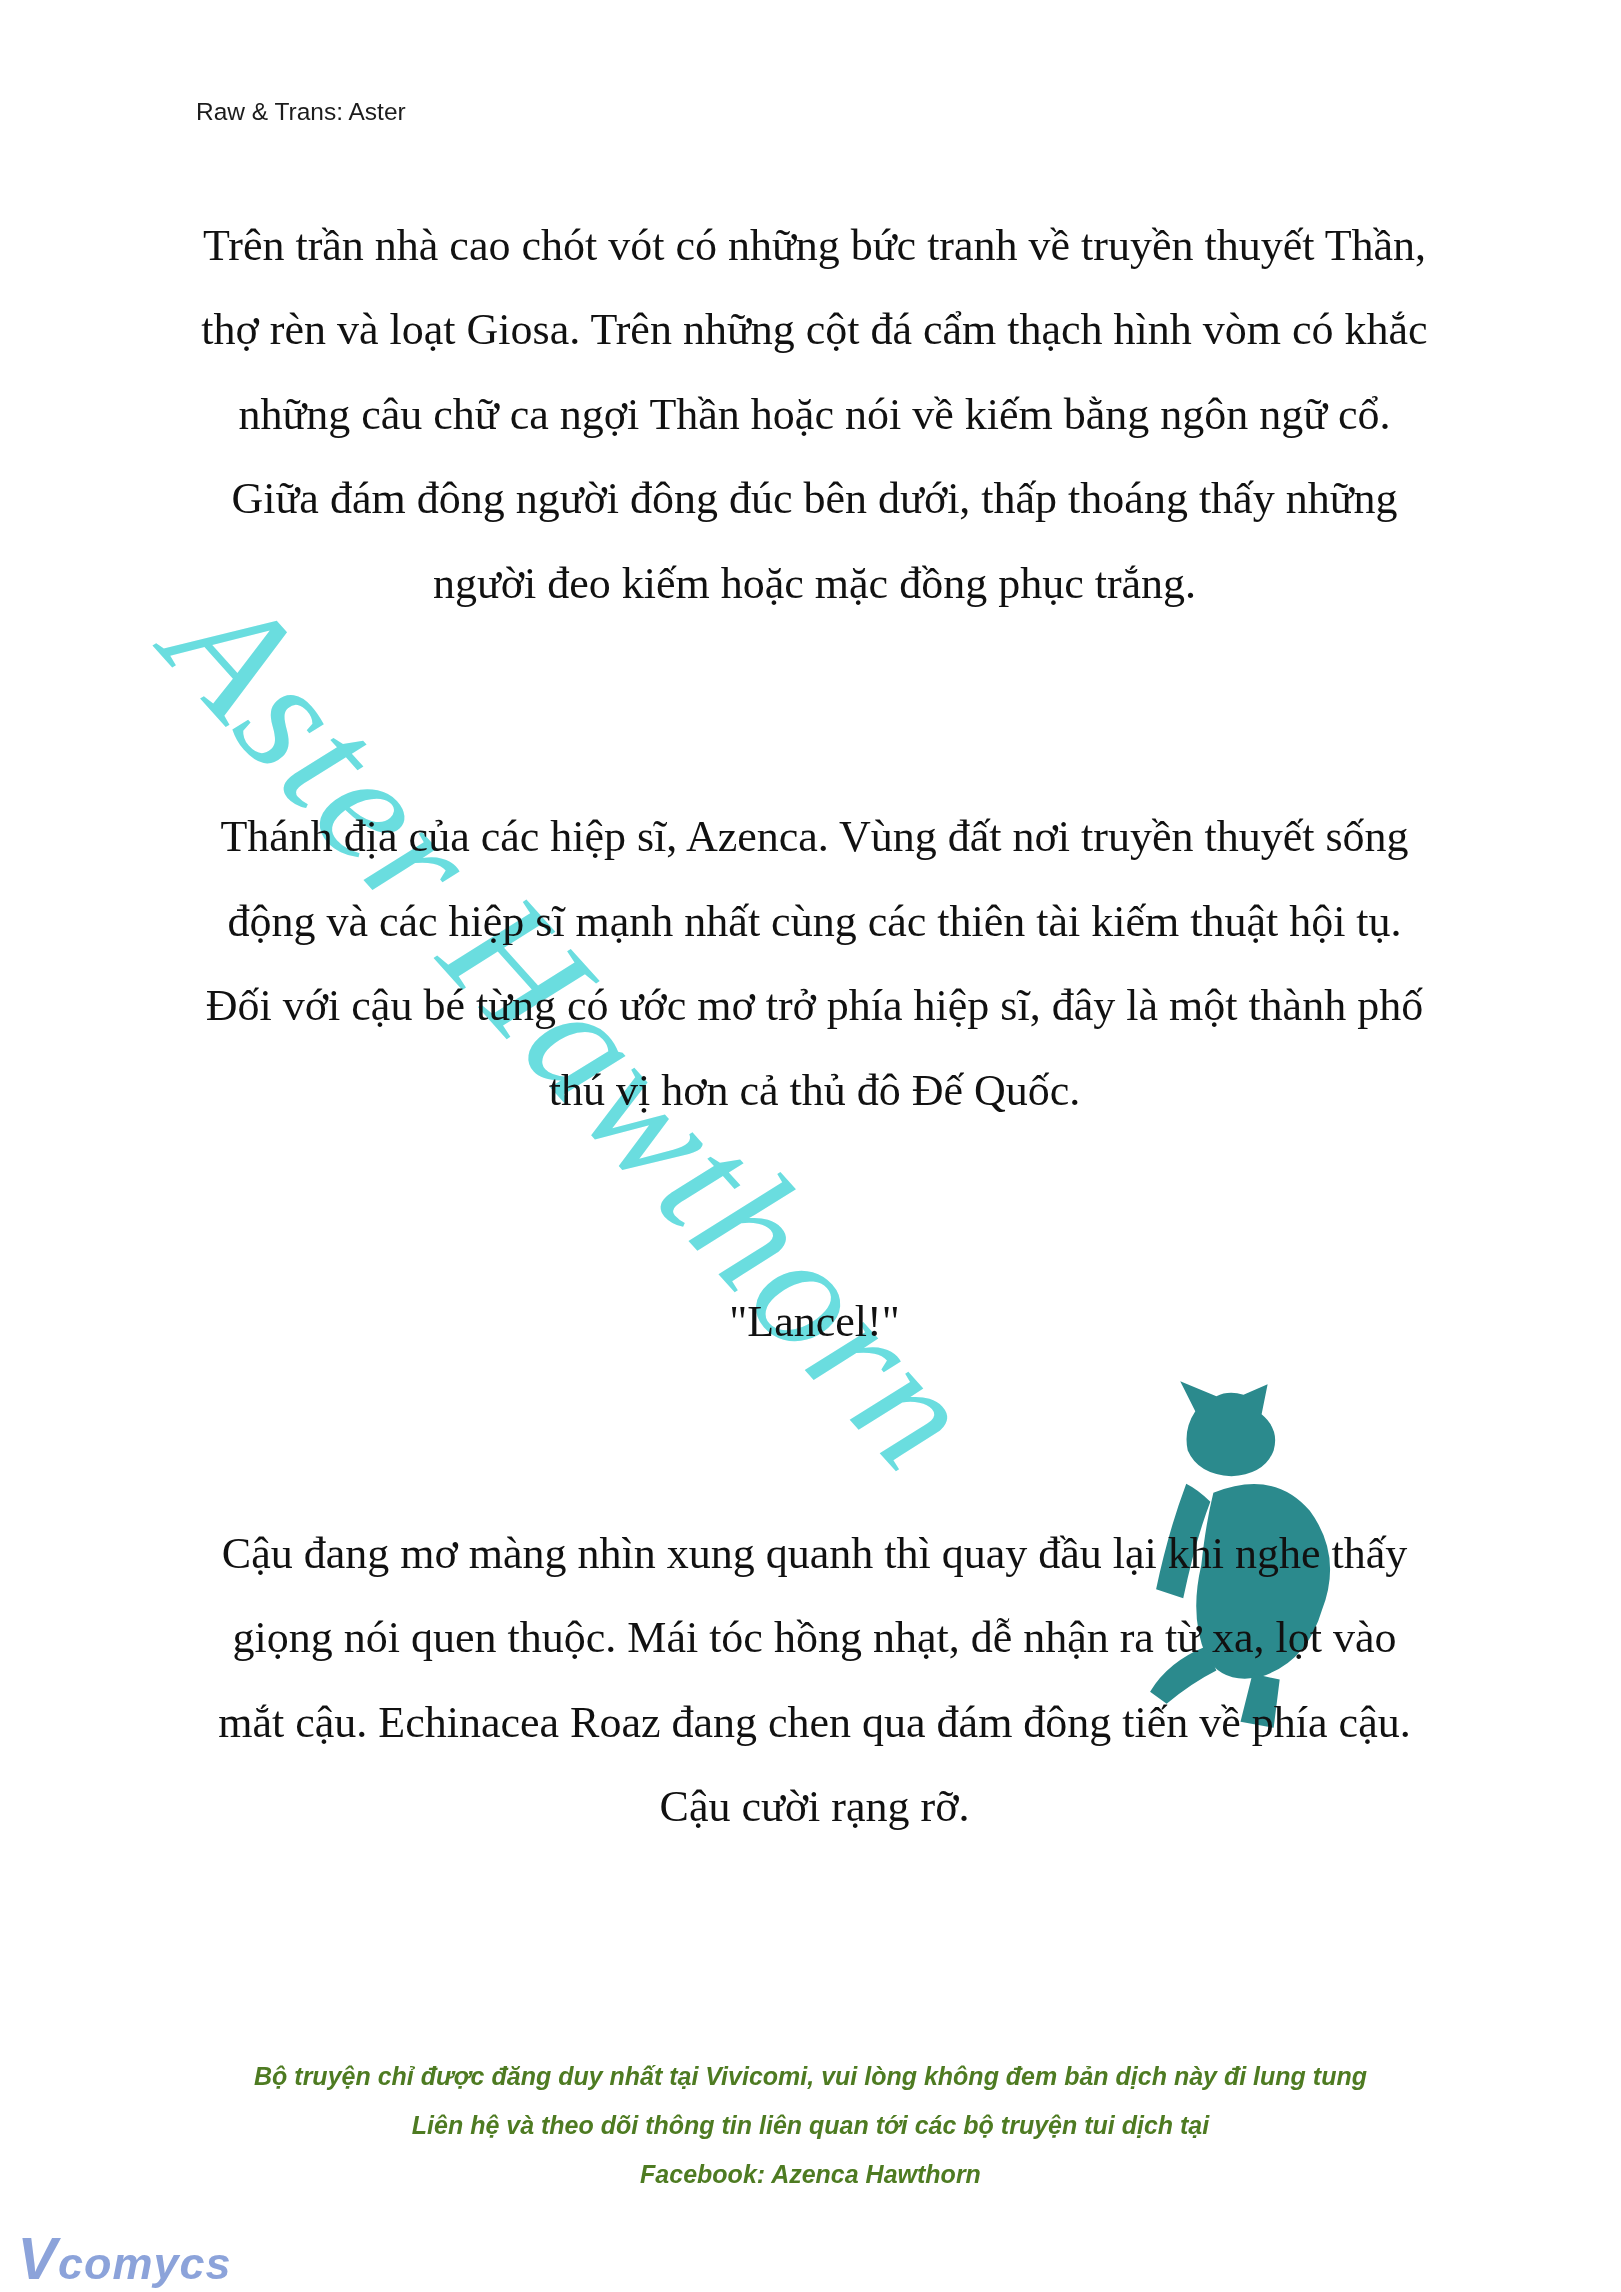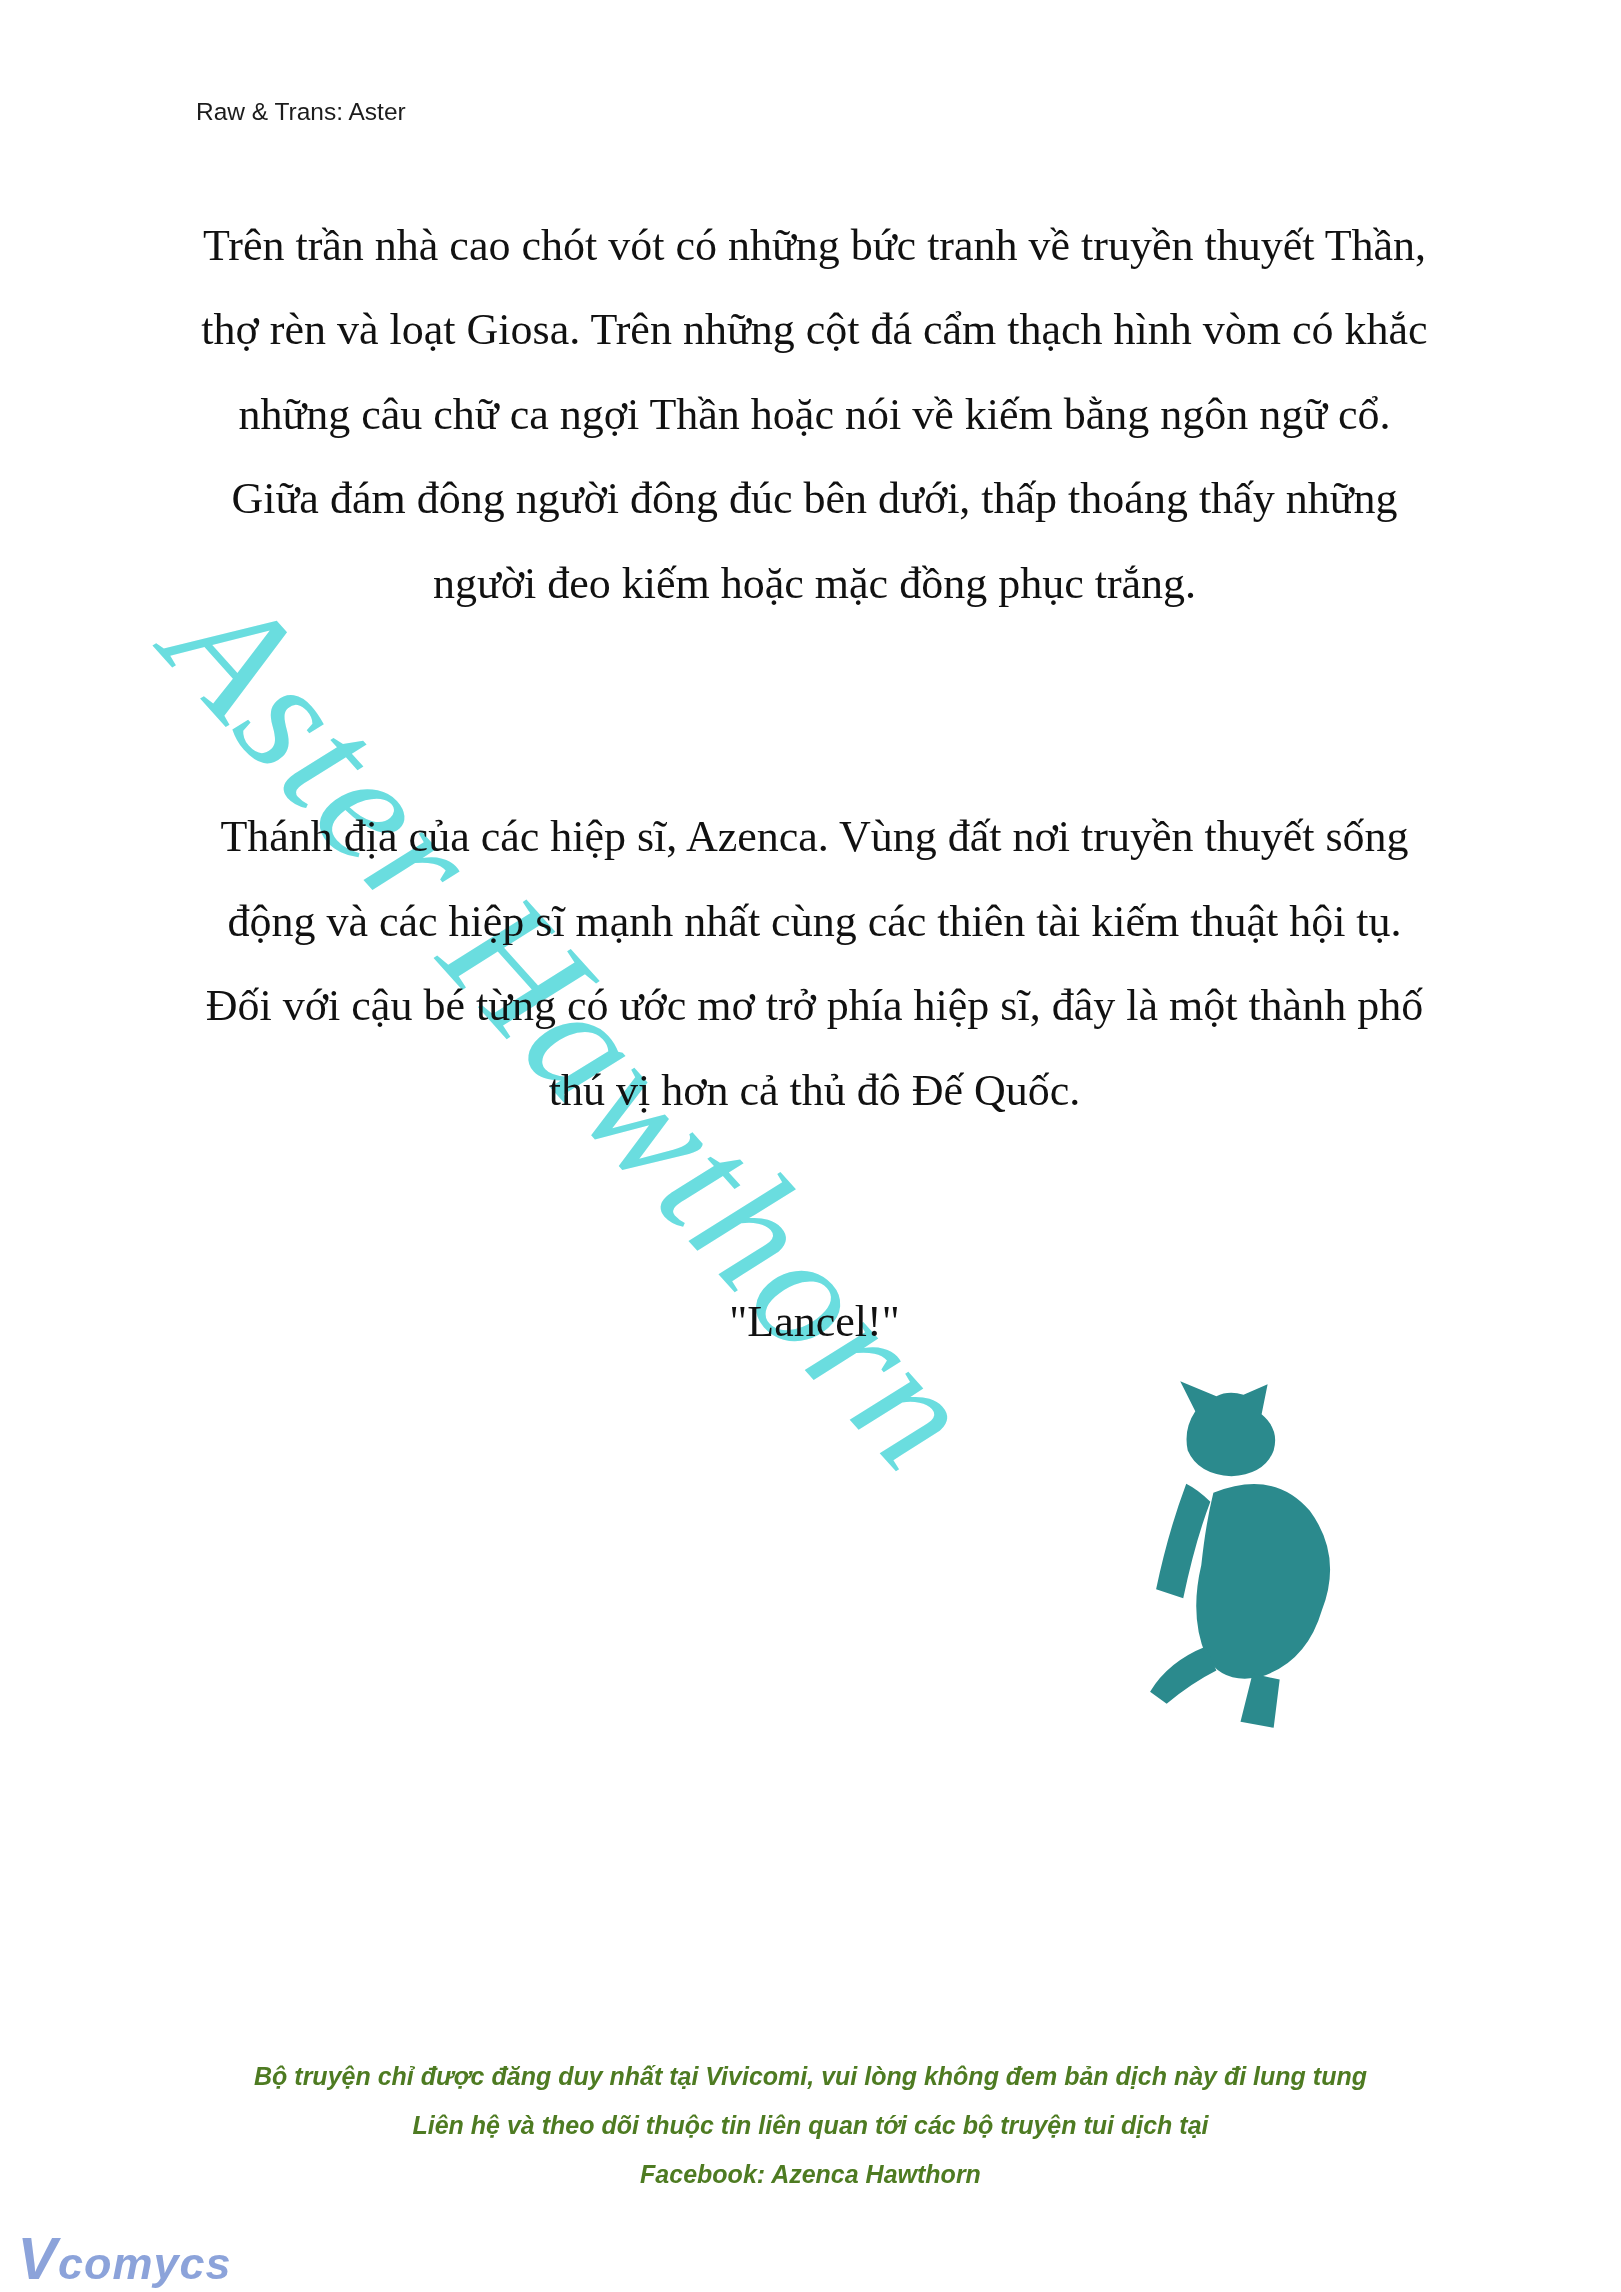--- a/index.html
+++ b/index.html
@@ -111,25 +111,26 @@
       <path d="M78,194 L70,226 L92,230 L96,198 Z"></path>
 
       <path d="M47,176 Q22,186 10,206 L21,214 Q38,200 54,192 Z"></path>
     </g>
   </svg>
 
   <div class="content">
     <p>Trên trần nhà cao chót vót có những bức tranh về truyền thuyết Thần, thợ rèn và loạt Giosa. Trên những cột đá cẩm thạch hình vòm có khắc những câu chữ ca ngợi Thần hoặc nói về kiếm bằng ngôn ngữ cổ. Giữa đám đông người đông đúc bên dưới, thấp thoáng thấy những người đeo kiếm hoặc mặc đồng phục trắng.</p>
     <p class="gap-lg">Thánh địa của các hiệp sĩ, Azenca. Vùng đất nơi truyền thuyết sống động và các hiệp sĩ mạnh nhất cùng các thiên tài kiếm thuật hội tụ. Đối với cậu bé từng có ước mơ trở phía hiệp sĩ, đây là một thành phố thú vị hơn cả thủ đô Đế Quốc.</p>
     <p class="gap">"Lancel!"</p>
+    <p class="gap">Cậu đang mơ màng nhìn xung quanh thì quay đầu lại khi nghe thấy giọng nói quen thuộc. Mái tóc hồng nhạt, dễ nhận ra từ xa, lọt vào mắt cậu. Echinacea Roaz đang chen qua đám đông tiến về phía cậu. Cậu cười rạng rỡ.</p>
   </div>
 
   <div class="footer">
     <div>Bộ truyện chỉ được đăng duy nhất tại Vivicomi, vui lòng không đem bản dịch này đi lung tung</div>
-    <div>Liên hệ và theo dõi thuộc tin liên quan tới các bộ truyện tui dịch tại</div>
+    <div>Liên hệ và theo dõi thông tin liên quan tới các bộ truyện tui dịch tại</div>
     <div>Facebook: Azenca Hawthorn</div>
   </div>
 
   <div class="logo">
     <span class="logo-v">V</span><span>comycs</span>
   </div>
 
 </div>
 
 

